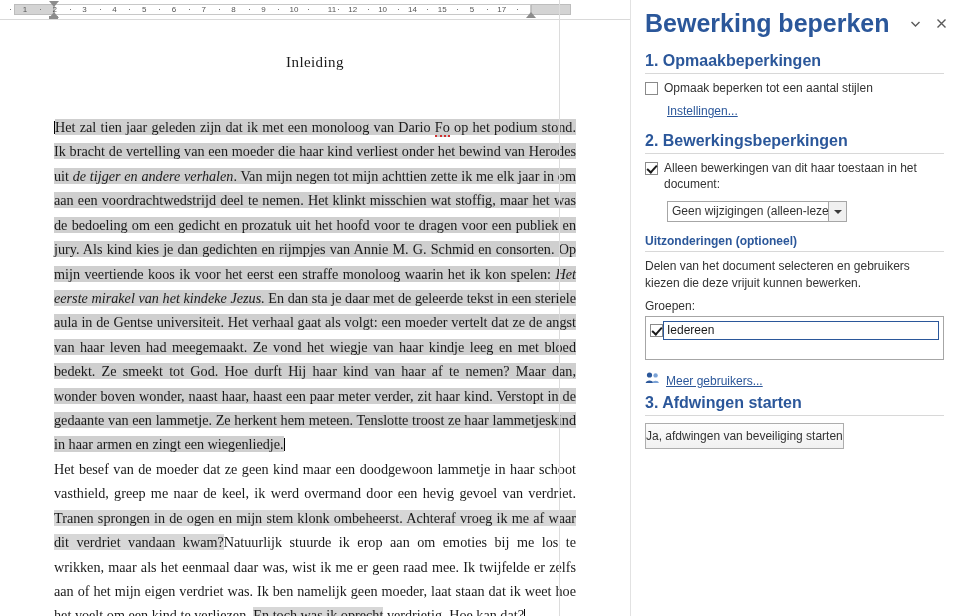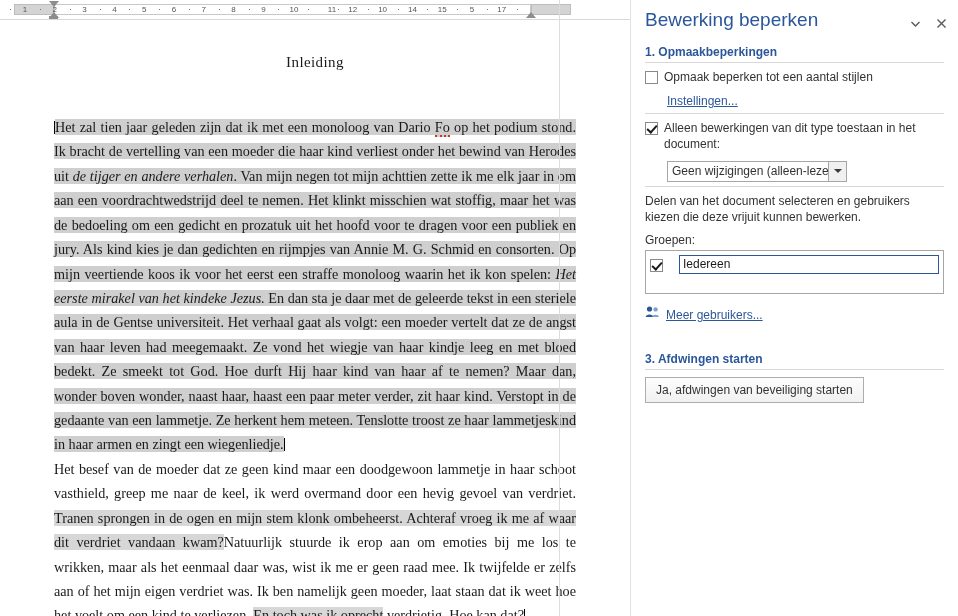--- a/index.html
+++ b/index.html
@@ -145,23 +145,23 @@
     font-size: 12px;
     color: #333333;
   }
   .pane-header {
     display: flex;
     align-items: flex-start;
     justify-content: space-between;
     padding: 10px 10px 0 14px;
   }
   .pane-title {
-    font-size: 19px;
+    font-size: 25px;
     color: #2b579a;
-    font-weight: normal;
+    font-weight: bold;
     line-height: 1.1;
   }
   .pane-header-btns {
     display: flex;
     align-items: center;
     gap: 12px;
     padding-top: 6px;
   }
   .icon-btn {
     width: 14px; height: 14px;
@@ -169,21 +169,21 @@
     align-items: center;
     justify-content: center;
     color: #5a5a5a;
     cursor: default;
   }
   .icon-btn svg { display: block; }
 
   .pane-body { padding: 8px 14px 0 14px; }
 
   .sec-title {
-    font-size: 12px;
+    font-size: 16px;
     font-weight: bold;
     color: #2b579a;
     margin: 6px 0 2px 0;
   }
   .sec-rule {
     height: 1px;
     background: #d8d8d8;
     margin: 3px 0 7px 0;
   }
   .row {
@@ -281,21 +281,21 @@
   }
   .listbox {
     border: 1px solid #a6a6a6;
     background: #ffffff;
     height: 44px;
     padding: 4px 4px 0 4px;
   }
   .list-item {
     display: flex;
     align-items: center;
-    gap: 16px;
+    gap: 0;
   }
   .list-item-text {
     flex: 1;
     border: 1px solid #2b579a;
     background: #ffffff;
     font-size: 12px;
     color: #1a1a1a;
     padding: 1px 3px;
     line-height: 15px;
   }
@@ -303,21 +303,21 @@
     display: flex;
     align-items: center;
     gap: 6px;
     margin: 8px 0 0 0;
   }
   .btn {
     border: 1px solid #adadad;
     background: linear-gradient(#fdfdfd, #f1f1f1);
     font-size: 12px;
     color: #333;
-    padding: 5px 10px;
+    padding: 5px 0;
     display: inline-block;
     cursor: default;
   }
   .q-text {
     font-size: 12px;
     color: #333;
     line-height: 1.35;
     margin: 4px 0 10px 0;
   }
 </style>
@@ -425,33 +425,35 @@
       
       <div class="sec-title">1. Opmaakbeperkingen</div>
       <div class="sec-rule"></div>
       <div class="row">
         <span class="cb" id="cb1"></span>
         <span class="row-label">Opmaak beperken tot een aantal stijlen</span>
       </div>
       <a class="link">Instellingen...</a>
 
       
+      <div class="sec-title" style="margin-top:12px;">2. Bewerkingsbeperkingen</div>
       <div class="sec-rule"></div>
       <div class="row">
         <span class="cb checked" id="cb2"></span>
-        <span class="row-label">Alleen bewerkingen van dit type toestaan in het document:</span>
+        <span class="row-label">Alleen bewerkingen van dit haar toestaan in het document:</span>
       </div>
 
       <div class="select-wrap">
         <div class="select-box">Geen wijzigingen (alleen-lezen)</div>
         <div class="select-arrow">
           <span class="caret-dn"></span>
         </div>
       </div>
 
+      <div class="sub-head">Uitzonderingen (optioneel)</div>
       <div class="sub-rule"></div>
       <div class="desc">Delen van het document selecteren en gebruikers kiezen die deze vrijuit kunnen bewerken.</div>
 
       <div class="field-label">Groepen:</div>
       <div class="listbox">
         <div class="list-item">
           <span class="cb checked"></span>
           <span class="list-item-text">Iedereen</span>
         </div>
       </div>
@@ -462,21 +464,21 @@
             <circle cx="4.5" cy="4" r="2.6" fill="#2b579a"></circle>
             <path d="M0.7 12 C0.7 8.6 8.3 8.6 8.3 12 Z" fill="#2b579a"></path>
             <circle cx="10.6" cy="4.4" r="2.2" fill="#7aa2d6"></circle>
             <path d="M7.4 12 C7.4 9.1 13.8 9.1 13.8 12 Z" fill="#7aa2d6"></path>
           </svg>
         </span>
         <a class="link nomargin">Meer gebruikers...</a>
       </div>
 
       
-      <div class="sec-title" style="margin-top:28px;">3. Afdwingen starten</div>
+      <div class="sec-title" style="margin-top:4px;">3. Afdwingen starten</div>
       <div class="sec-rule"></div>
       <div style="padding-left:0;">
         <span class="btn">Ja, afdwingen van beveiliging starten</span>
       </div>
 
     </div>
   </div>
 </div>
 
 </body></html>

